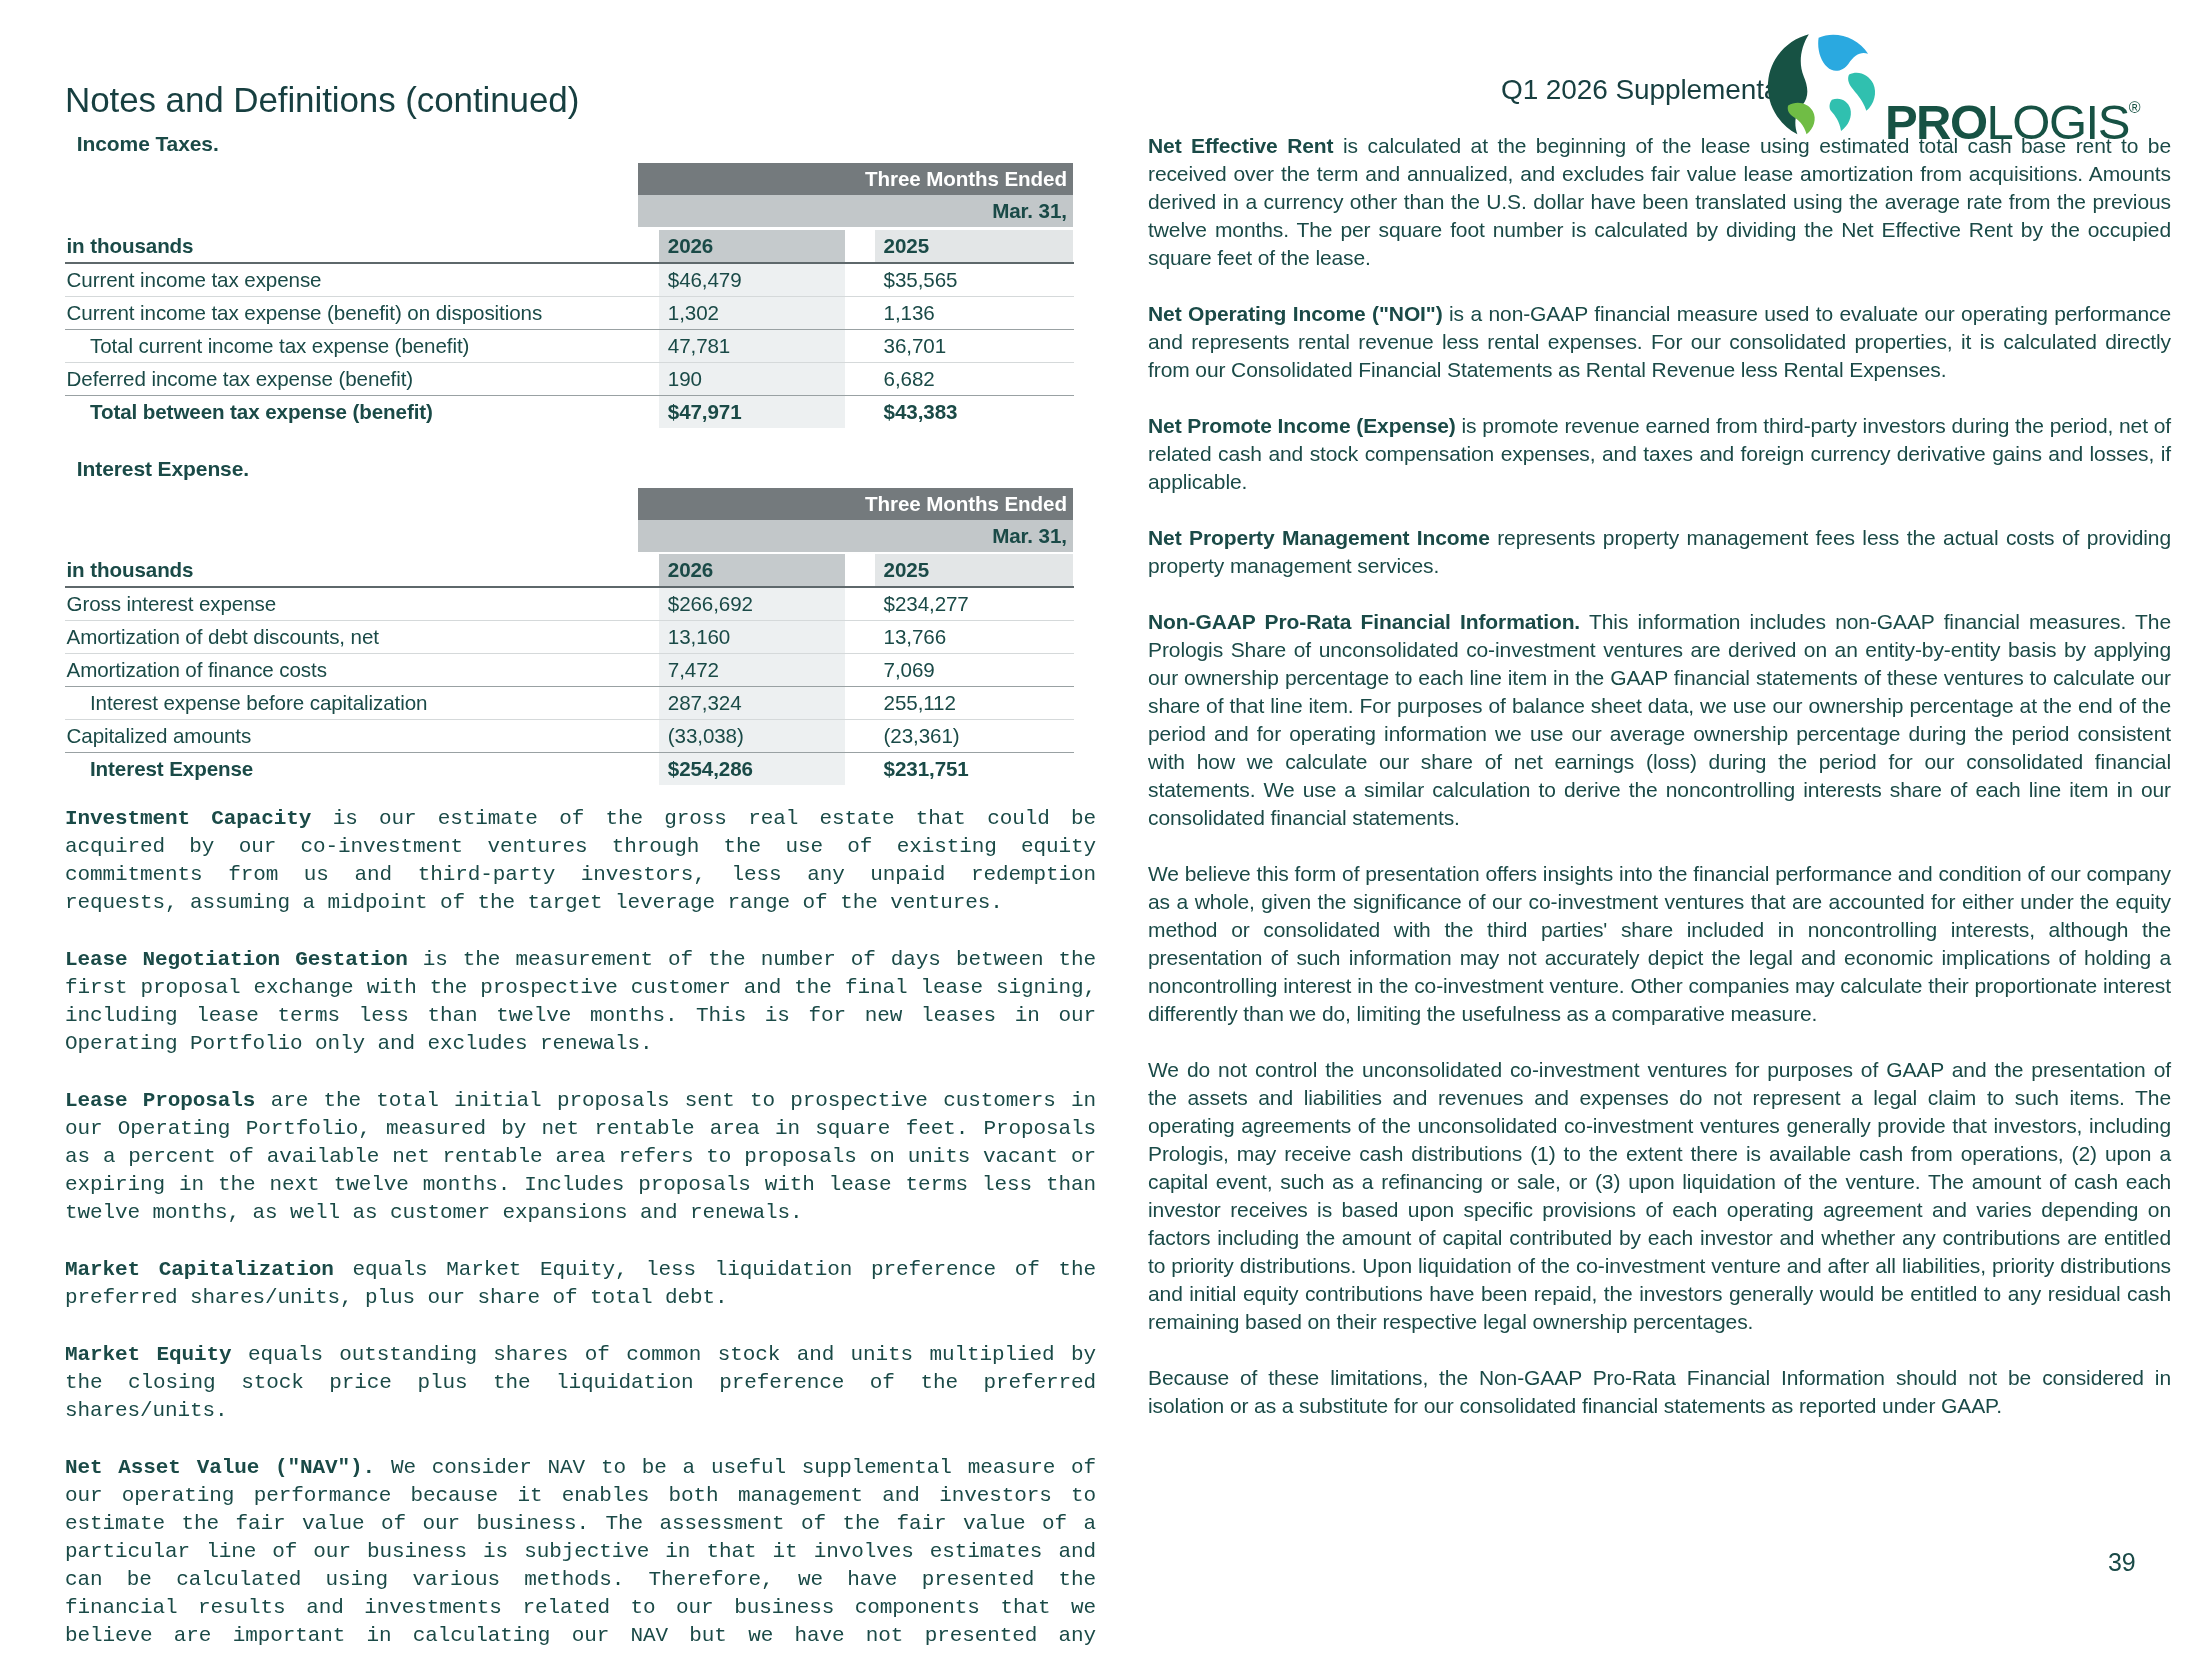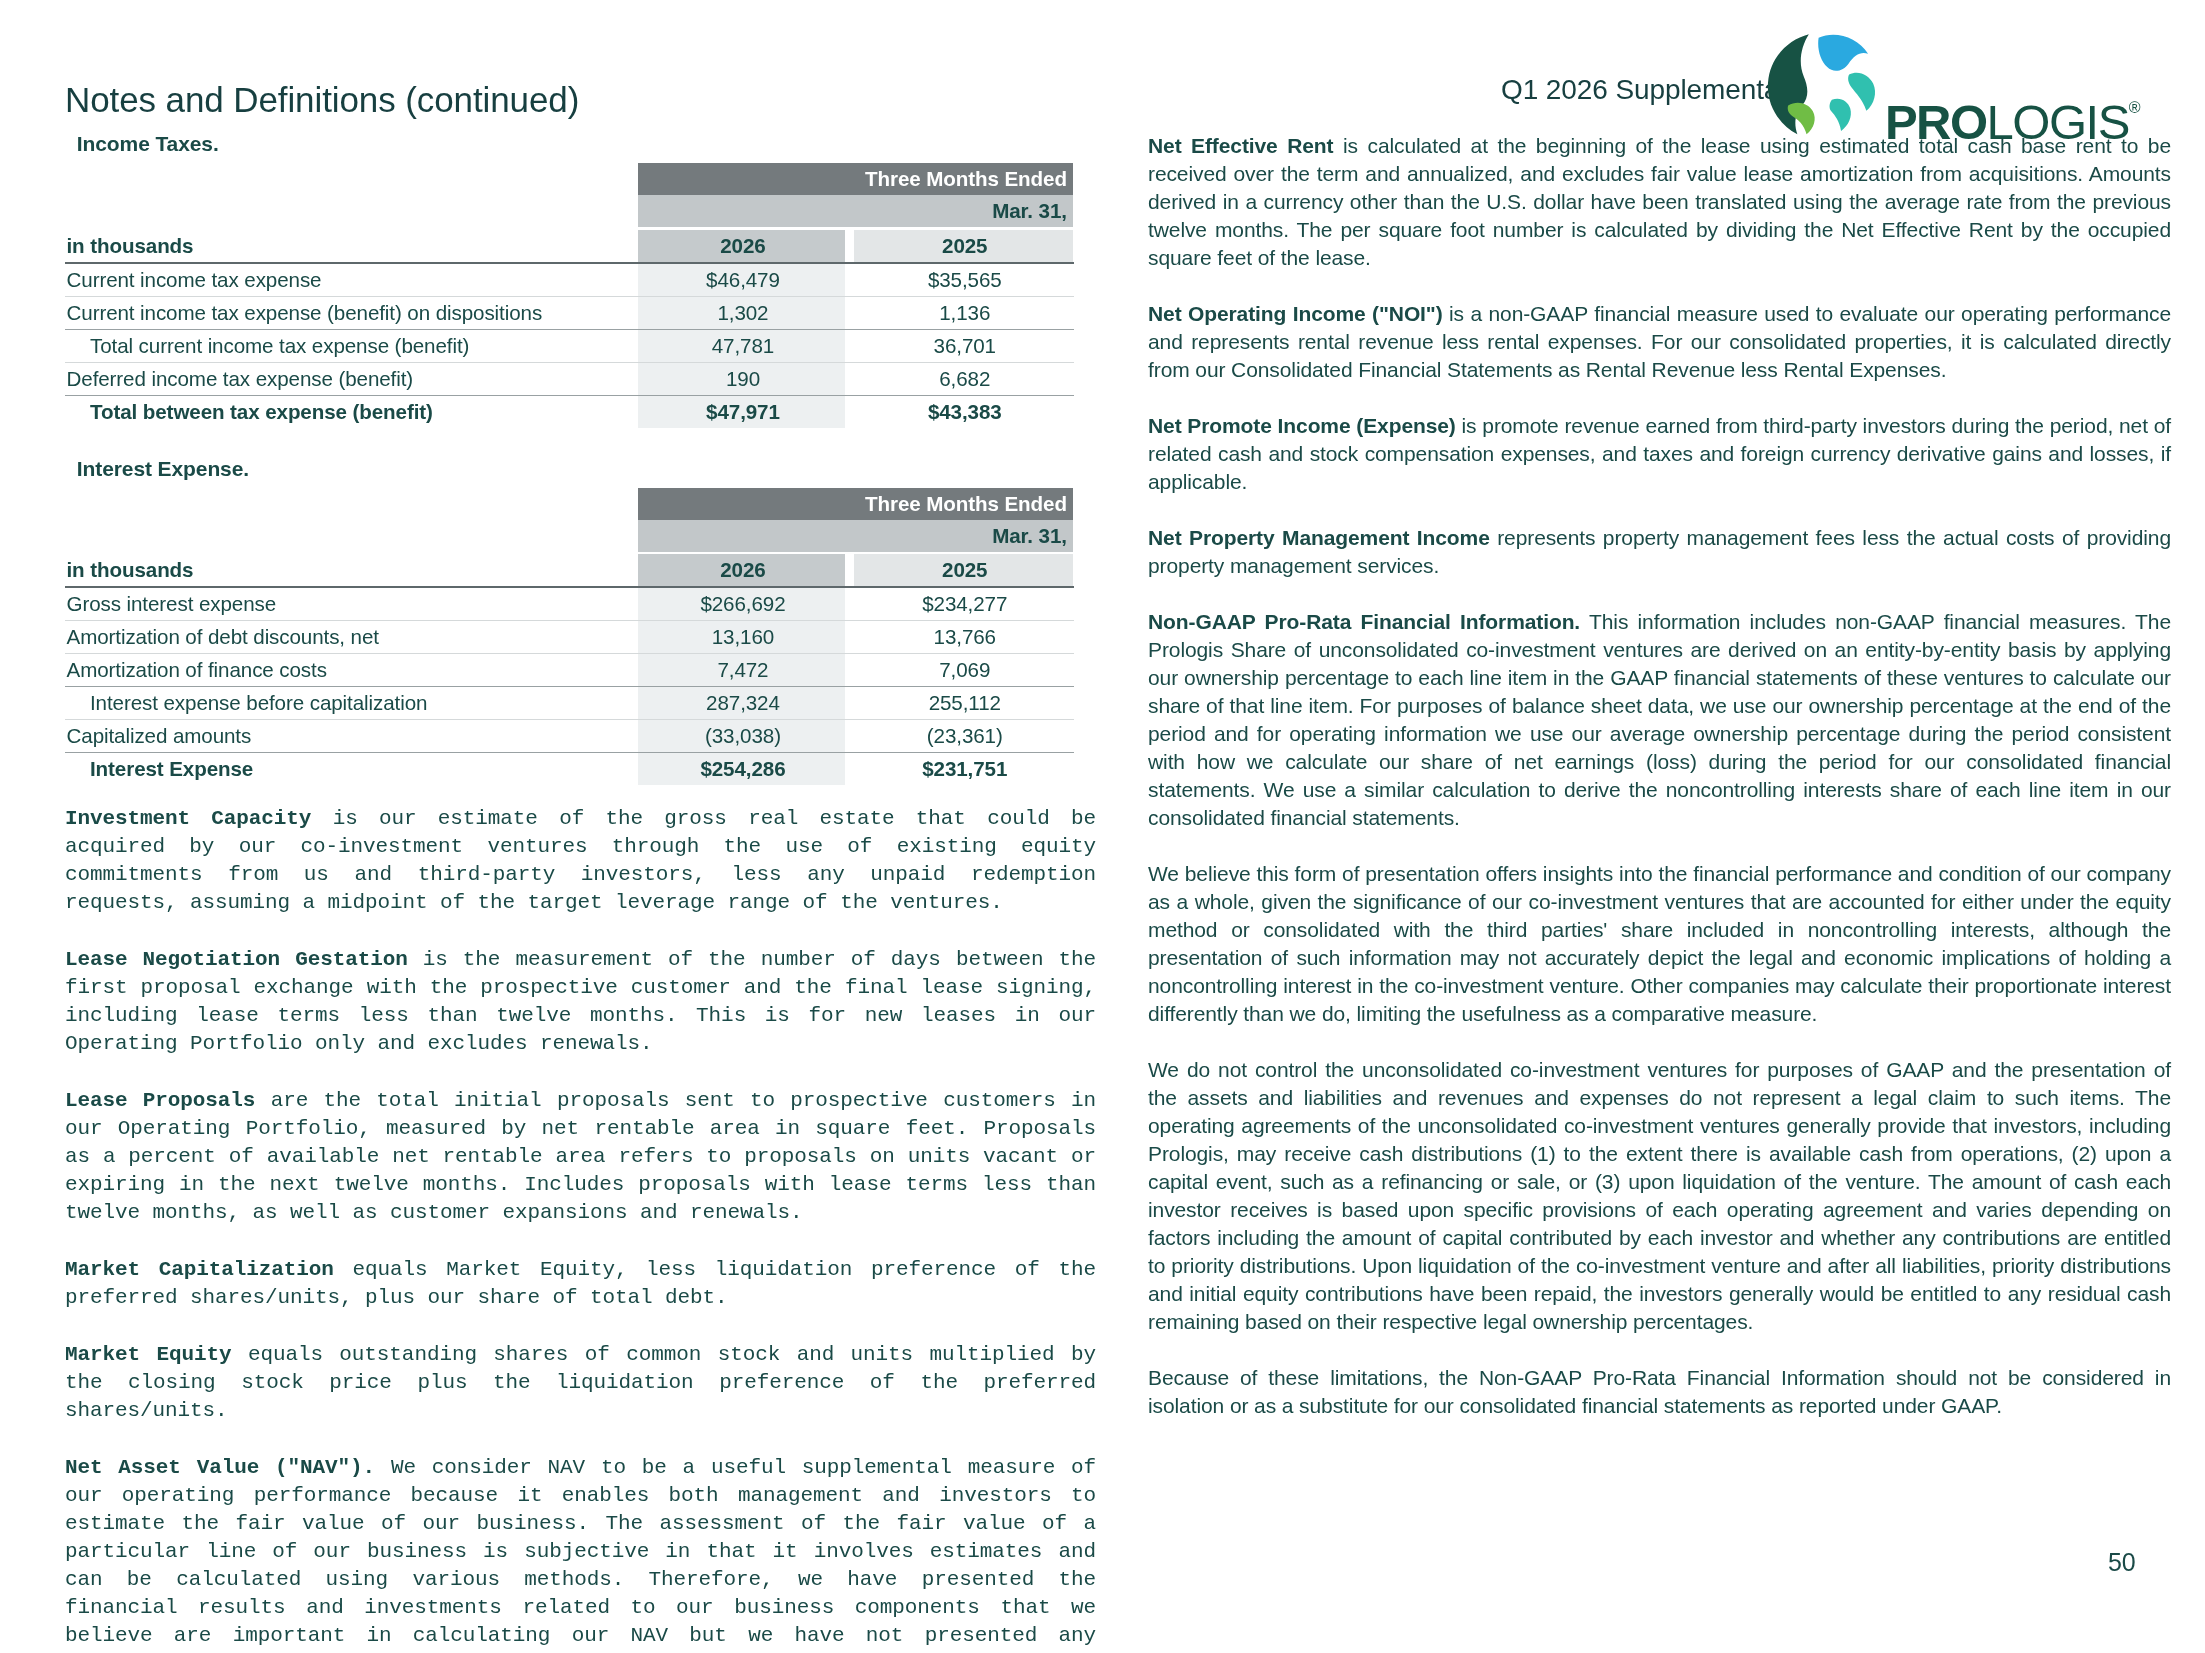--- a/index.html
+++ b/index.html
@@ -30,21 +30,21 @@
   .col-right{left:1148px;width:1023px;}
   .sec-label{font-size:21px;font-weight:700;margin:0 0 7.4px 11.8px;}
   .sec-label.second{margin-top:29px;}
   
   .fin-table{width:1009px;}
   .t-row{display:grid;grid-template-columns:573px 207px 8.8px 219px;align-items:stretch;}
   .t-cell{display:flex;align-items:center;min-height:32px;font-size:20.6px;}
   .lbl{padding-left:1.5px;}
   .ind .lbl{padding-left:25px;}
   .bold{font-weight:700;}
-  .money{justify-content:center;padding:0 5.9px 0 8.8px;}
+  .money{justify-content:flex-start;padding:0 5.9px 0 8.8px;margin-left:21px;}
   .tint{background:#edf0f1;}
   .span-block{grid-column:2/5;display:flex;align-items:center;justify-content:flex-end;
     min-height:32px;font-size:20.6px;font-weight:700;padding-right:5.9px;}
   .headA{background:#747a7d;color:#ffffff;}
   .headB{background:#c2c7c9;color:#1a4a47;}
   .gapline{height:2.2px;}
   .headC-2026{background:#c5cacc;}
   .headC-2025{background:#e3e6e7;}
   .headC{border-bottom:2.9px solid #5e686b;}
   .b-light{border-bottom:0.7px solid #d5d9da;}
@@ -280,14 +280,14 @@
   <p class="def"><b>Net Effective Rent</b><span> is calculated at the beginning of the lease using estimated total cash base rent to be received over the term and annualized, and excludes fair value lease amortization from acquisitions. Amounts derived in a currency other than the U.S. dollar have been translated using the average rate from the previous twelve months. The per square foot number is calculated by dividing the Net Effective Rent by the occupied square feet of the lease.</span></p>
   <p class="def"><b>Net Operating Income ("NOI")</b><span> is a non-GAAP financial measure used to evaluate our operating performance and represents rental revenue less rental expenses. For our consolidated properties, it is calculated directly from our Consolidated Financial Statements as Rental Revenue less Rental Expenses.</span></p>
   <p class="def"><b>Net Promote Income (Expense)</b><span> is promote revenue earned from third-party investors during the period, net of related cash and stock compensation expenses, and taxes and foreign currency derivative gains and losses, if applicable.</span></p>
   <p class="def"><b>Net Property Management Income</b><span> represents property management fees less the actual costs of providing property management services.</span></p>
   <p class="def"><b>Non-GAAP Pro-Rata Financial Information.</b><span> This information includes non-GAAP financial measures. The Prologis Share of unconsolidated co-investment ventures are derived on an entity-by-entity basis by applying our ownership percentage to each line item in the GAAP financial statements of these ventures to calculate our share of that line item. For purposes of balance sheet data, we use our ownership percentage at the end of the period and for operating information we use our average ownership percentage during the period consistent with how we calculate our share of net earnings (loss) during the period for our consolidated financial statements. We use a similar calculation to derive the noncontrolling interests share of each line item in our consolidated financial statements.</span></p>
   <p class="def"><b></b><span>We believe this form of presentation offers insights into the financial performance and condition of our company as a whole, given the significance of our co-investment ventures that are accounted for either under the equity method or consolidated with the third parties' share included in noncontrolling interests, although the presentation of such information may not accurately depict the legal and economic implications of holding a noncontrolling interest in the co-investment venture. Other companies may calculate their proportionate interest differently than we do, limiting the usefulness as a comparative measure.</span></p>
   <p class="def"><b></b><span>We do not control the unconsolidated co-investment ventures for purposes of GAAP and the presentation of the assets and liabilities and revenues and expenses do not represent a legal claim to such items. The operating agreements of the unconsolidated co-investment ventures generally provide that investors, including Prologis, may receive cash distributions (1) to the extent there is available cash from operations, (2) upon a capital event, such as a refinancing or sale, or (3) upon liquidation of the venture. The amount of cash each investor receives is based upon specific provisions of each operating agreement and varies depending on factors including the amount of capital contributed by each investor and whether any contributions are entitled to priority distributions. Upon liquidation of the co-investment venture and after all liabilities, priority distributions and initial equity contributions have been repaid, the investors generally would be entitled to any residual cash remaining based on their respective legal ownership percentages.</span></p>
   <p class="def"><b></b><span>Because of these limitations, the Non-GAAP Pro-Rata Financial Information should not be considered in isolation or as a substitute for our consolidated financial statements as reported under GAAP.</span></p>
 </div>
 
-<div class="page-num">50</div>
+<div class="page-num">39</div>
 
 
 </body></html>

